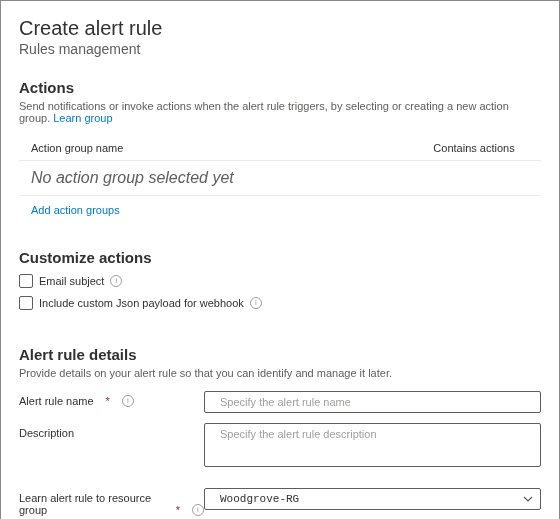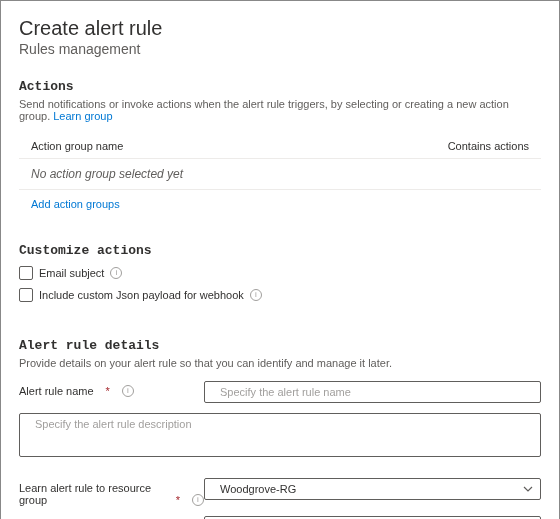--- a/index.html
+++ b/index.html
@@ -20,25 +20,24 @@
       font-size: 20px;
       font-weight: 400;
       color: #323130;
       margin-bottom: 1px;
     }
     .subtitle {
       font-size: 14px;
       color: #605e5c;
     }
     h2 {
-      font-size: 13px;
+      font-size: 15px;
       font-weight: 600;
       margin-top: 22px;
       margin-bottom: 4px;
-      font-family: Liberation Mono, monospace;
     }
     .help-text {
       font-size: 11px;
       color: #605e5c;
       margin-bottom: 12px;
     }
     a, .link {
       color: #0078d4;
       text-decoration: none;
       font-size: 11px;
@@ -48,26 +47,26 @@
       display: flex;
       padding: 6px 12px;
       font-size: 11px;
       color: #323130;
     }
     .table-header .col1 {
       flex: 1;
     }
     .table-header .col2 {
       width: 110px;
-      text-align: right;
+      text-align: center;
       margin-left: 20px;
     }
     .table-empty {
       padding: 8px 12px;
-      font-size: 12px;
+      font-size: 16px;
       font-style: italic;
       color: #605e5c;
       border-top: 1px solid #edebe9;
       border-bottom: 1px solid #edebe9;
     }
     .add-link {
       display: inline-block;
       margin-top: 8px;
       padding-left: 12px;
     }
@@ -134,20 +133,21 @@
       color: #323130;
       background: #fff;
       border-radius: 2px;
     }
     .textarea-input {
       height: 44px;
       resize: none;
     }
     .select-wrap {
       position: relative;
+      font-family: Liberation Mono, monospace;
     }
     .select-input {
       padding-right: 24px;
     }
     .chevron {
       position: absolute;
       right: 8px;
       top: 50%;
       transform: translateY(-50%);
       pointer-events: none;
@@ -205,20 +205,23 @@
     <span>Alert rule name</span>
     <span class="req">*</span>
     <span class="info-icon"></span>
   </div>
   <div class="form-control">
     <input type="text" class="text-input" placeholder="Specify the alert rule name" style="">
   </div>
 </div>
 
 <div class="form-row">
+  <div class="form-label">
+    <span>Description</span>
+  </div>
   <div class="form-control">
     <textarea class="textarea-input" placeholder="Specify the alert rule description" style=""></textarea>
   </div>
 </div>
 
 <div class="form-row" style="margin-top:18px;">
   <div class="form-label">
     <span>Learn alert rule to resource group</span>
     <span class="req">*</span>
     <span class="info-icon"></span>

